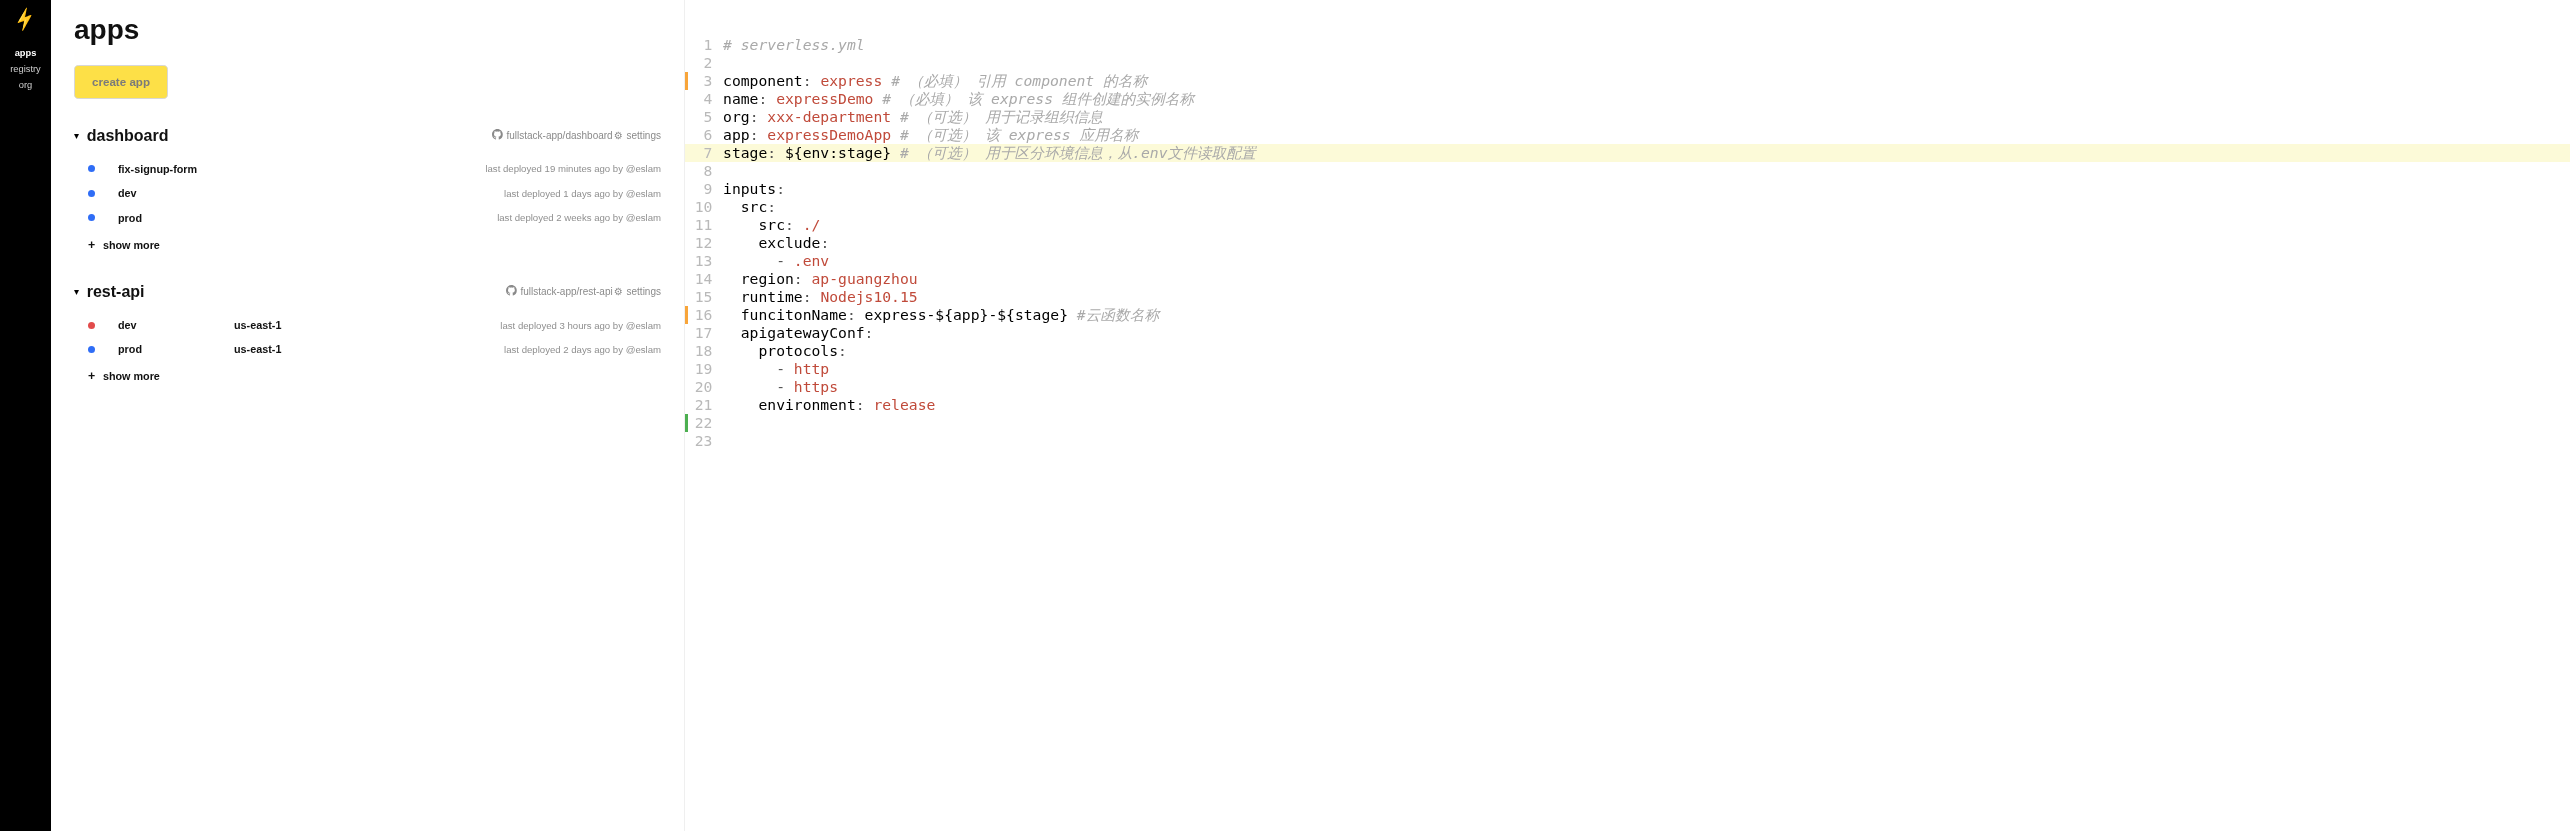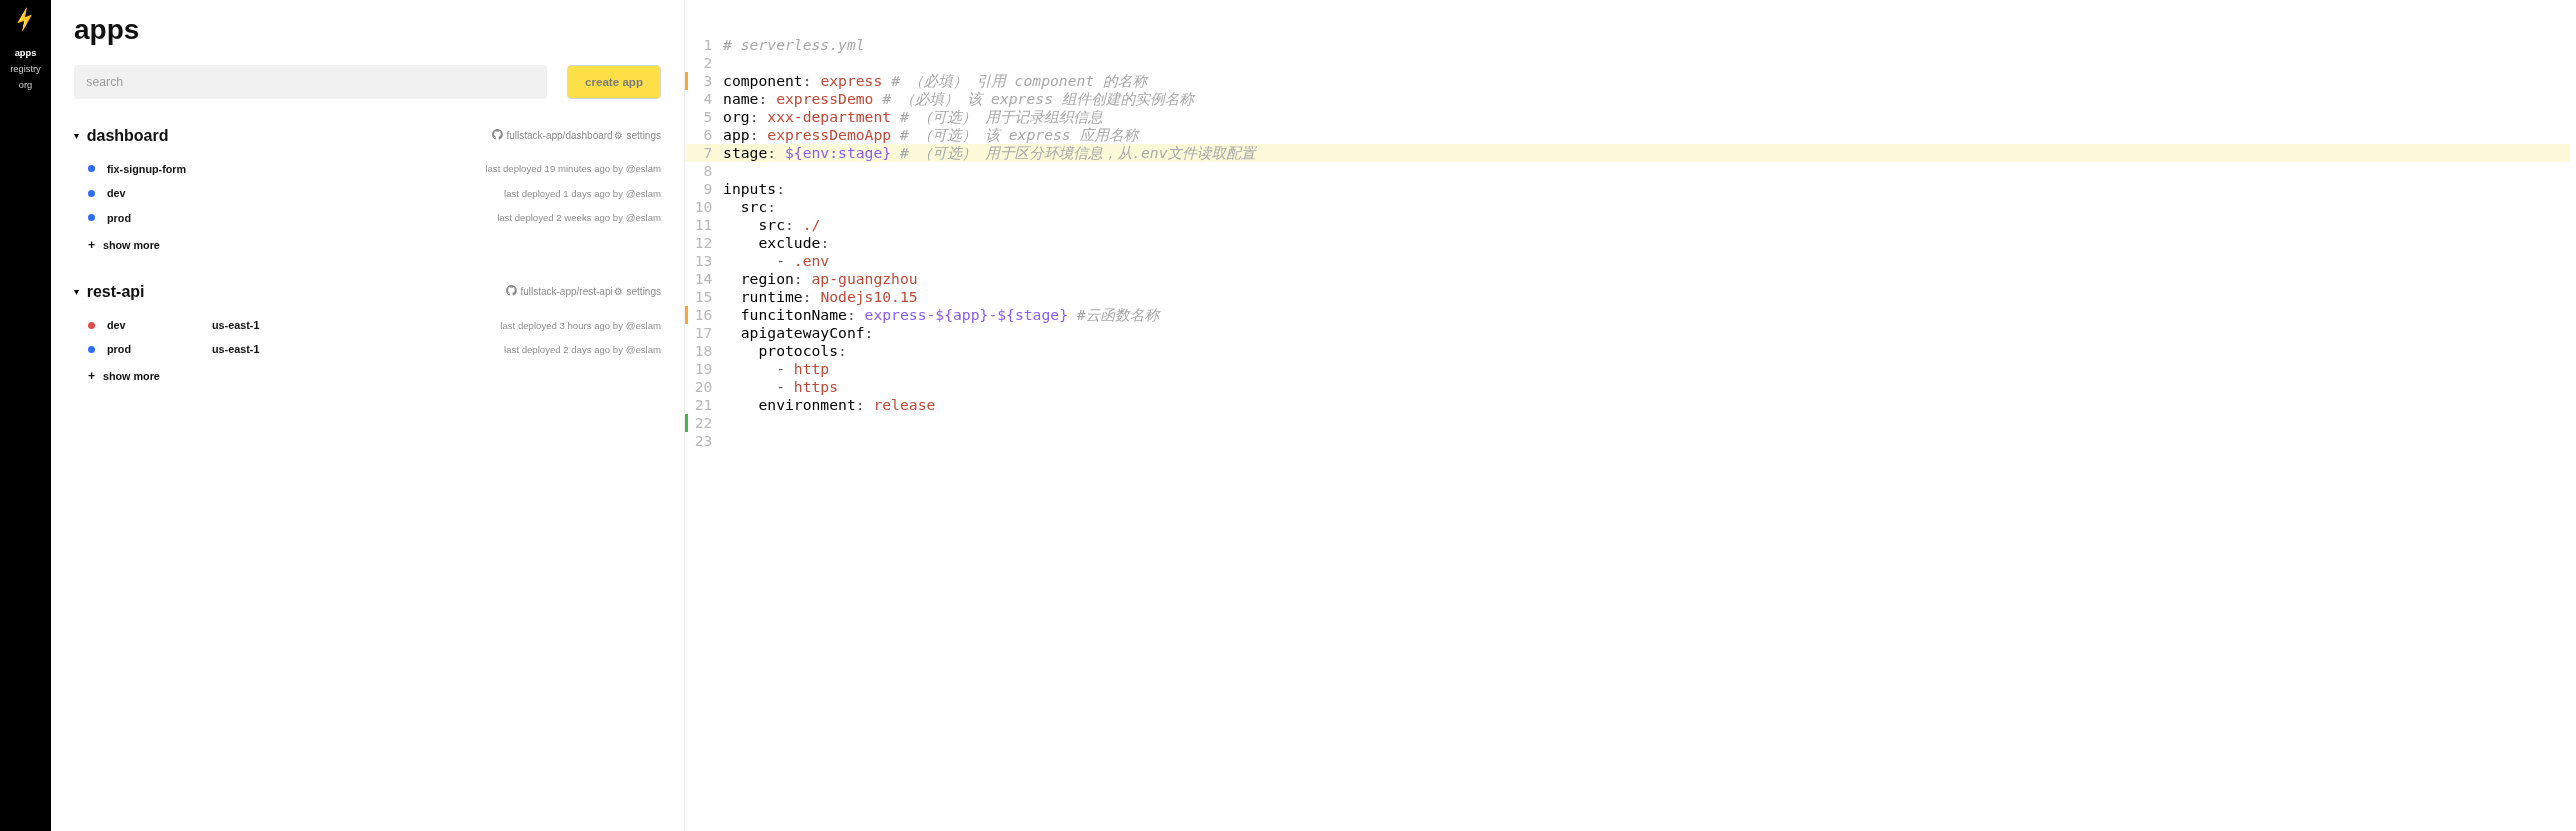--- a/index.html
+++ b/index.html
@@ -86,21 +86,21 @@
   .app-header-left { display: flex; align-items: center; gap: 7.7px; }
   .caret { font-size: 10px; color: #000; }
   .app-name { font-weight: 700; font-size: 16px; }
   .app-header-right { display: flex; align-items: center; gap: 1px; color: #8a8a8a; font-size: 10px; }
   .repo { display: flex; align-items: center; gap: 3.9px; }
   .settings { display: flex; align-items: center; gap: 3.9px; cursor: pointer; }
   .gear { font-size: 10px; }
   .gh { font-size: 10.8px; }
 
   .instance-row { display: flex; align-items: center; justify-content: space-between; padding: 6.2px 0 6.2px 14px; }
-  .inst-left { display: flex; align-items: center; gap: 12px; }
+  .inst-left { display: flex; align-items: center; gap: 23px; }
   .dot { width: 7px; height: 7px; border-radius: 50%; display:inline-block; }
   .dot.blue { background:#2f6df6; }
   .dot.red { background:#e24b4b; }
   .inst-name { font-weight: 600; font-size: 10.8px; width: 93px; }
   .inst-region { font-weight: 600; font-size: 10.8px; color:#111; }
   .inst-meta { color:#8f8f8f; font-size: 9.6px; }
 
   .show-more { display:flex; align-items:center; gap:7.7px; padding:7.7px 0 0 14px; font-weight:700; font-size:10.8px; cursor:pointer; }
   .plus { font-weight:900; font-size:12.3px; }
 
@@ -124,40 +124,39 @@
   .sel { background:#fcfad8; }
   .bar-orange::before {
     content:""; position:absolute; left:0; top:0; bottom:0; width:3.1px; background:#f8a53a;
   }
   .bar-green::before {
     content:""; position:absolute; left:0; top:0; bottom:0; width:3.1px; background:#4caf50;
   }
   .c-comment { color:#a9a9a9; font-style: italic; }
   .c-key { color:#000000; }
   .c-str { color:#c04a3a; }
-  .c-var { color:#8b5cf6; }
+  .c-var { color:#000000; }
   .c-punc { color:#555; }
 </style>
 </head>
 <body>
 
 <nav class="sidebar">
   <div class="logo">⚡</div>
   <div id="nav-items">
       <div class="nav-item active">apps</div>
       <div class="nav-item">registry</div>
       <div class="nav-item">org</div>
     </div>
 </nav>
 
 <section class="panel-apps">
   <h1 class="page-title">apps</h1>
 
   <div class="top-row">
-    <input class="search" type="text" placeholder="search" style="">
     <button class="create-btn">create app</button>
   </div>
 
   <div id="apps-list">
       <div class="app-block">
         <div class="app-header">
           <div class="app-header-left">
             <span class="caret">▾</span>
             <span class="app-name">dashboard</span>
           </div>

